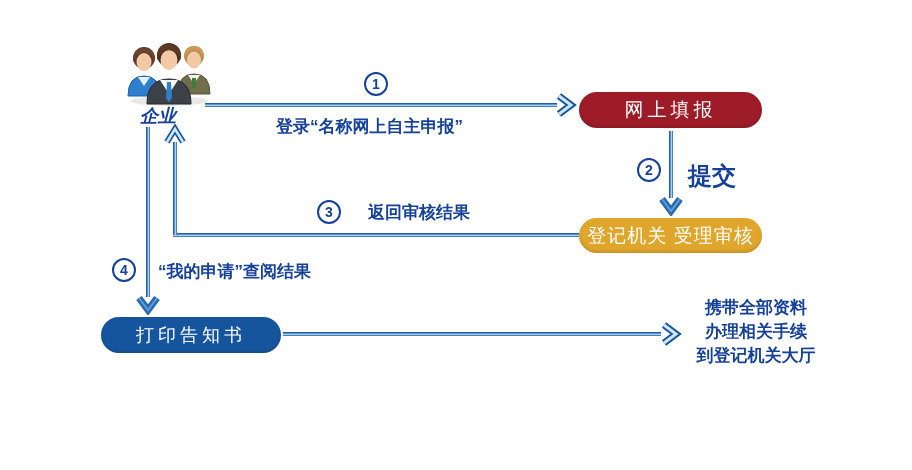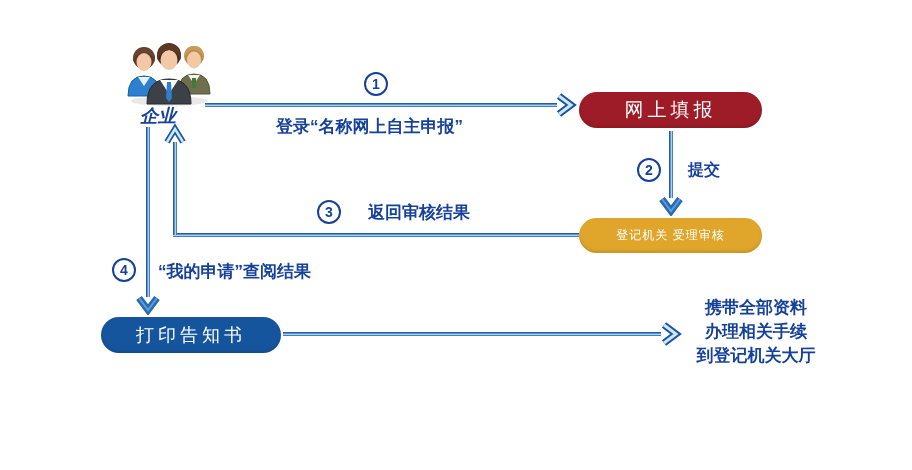--- a/index.html
+++ b/index.html
@@ -73,23 +73,23 @@
   <div class="steplabel blue-text" style="left:276px; top:115px;">登录“名称网上自主申报”</div>
 
   <div class="pill" style="left:579px; top:92px; width:183px; height:36px; background:#9d1c28; font-size:19px;">网上填报</div>
 
   <div class="vline" style="left:669px; top:131px; height:67px;"></div>
   <svg class="chev" style="left:659px; top:196px;" width="24" height="20" viewBox="0 0 24 20">
     <path d="M3 3 L12 15 L21 3" fill="none" stroke="#2a69b1" stroke-width="7" stroke-linejoin="miter"></path>
     <path d="M3 3 L12 15 L21 3" fill="none" stroke="#5b9fd8" stroke-width="2"></path>
   </svg>
   <div class="numcircle" style="left:637px; top:158px;">2</div>
-  <div class="steplabel blue-text" style="left:688px; top:160px; font-size:16px;">提交</div>
+  <div class="steplabel blue-text" style="left:688px; top:160px; font-size:24px;">提交</div>
 
-  <div class="pill" style="left:579px; top:218px; width:183px; height:35px; background:#dfa62b; font-size:12px; letter-spacing:1px;">登记机关 受理审核</div>
+  <div class="pill" style="left:579px; top:218px; width:183px; height:35px; background:#dfa62b; font-size:19px; letter-spacing:1px;">登记机关 受理审核</div>
 
   <div class="hline" style="left:173px; top:233px; width:406px;"></div>
   <div class="vline" style="left:173px; top:142px; height:93px;"></div>
   <svg class="chev" style="left:163px; top:124px;" width="24" height="22" viewBox="0 0 24 22">
     <path d="M4 18 L12 5 L20 18" fill="none" stroke="#17549f" stroke-width="6" stroke-linejoin="miter"></path>
     <path d="M4 18 L12 5 L20 18" fill="none" stroke="#cfe7f8" stroke-width="2.5"></path>
   </svg>
   <div class="numcircle" style="left:317px; top:200px;">3</div>
   <div class="steplabel blue-text" style="left:348px; top:201px;margin-left:20px;">返回审核结果</div>
 

